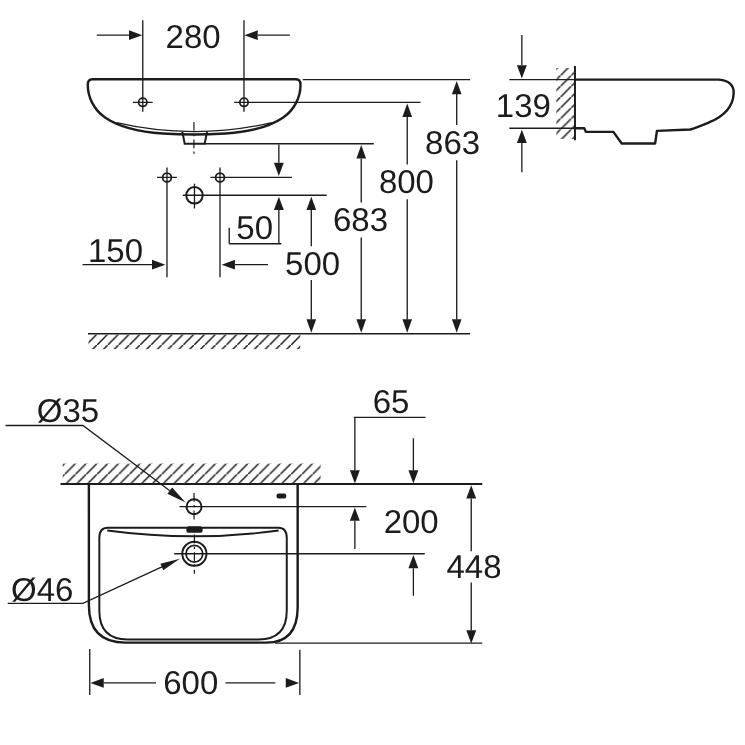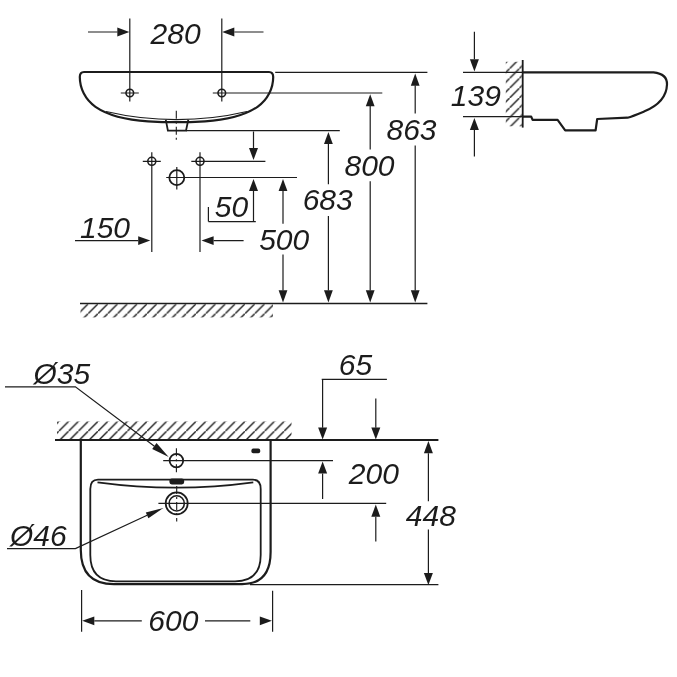--- a/index.html
+++ b/index.html
@@ -1,16 +1,16 @@
 <!DOCTYPE html>
 <html><head>
 <meta charset="utf-8">
 <style>
   html,body{margin:0;padding:0;background:#ffffff;}
-  .stage{position:relative;width:677px;height:677px;background:#ffffff;overflow:hidden;font-style:italic;}
+  .stage{position:relative;width:677px;height:677px;background:#ffffff;overflow:hidden;}
   svg{display:block;}
   .ln{stroke:#1c1c1c;fill:none;stroke-width:1.2;stroke-linecap:butt;}
   .outline{stroke:#1c1c1c;fill:none;stroke-width:2.2;stroke-linejoin:round;stroke-linecap:round;}
   .mid{stroke:#1c1c1c;fill:none;stroke-width:1.8;}
   .thin2{stroke:#1c1c1c;fill:none;stroke-width:1.6;}
   .ctr{stroke:#1c1c1c;fill:none;stroke-width:1.1;stroke-dasharray:8 3 2 3;}
   .ah{fill:#1c1c1c;stroke:none;}
   .blk{fill:#1c1c1c;stroke:none;}
   .dimtxt{font-family:"Liberation Sans","DejaVu Sans",sans-serif;font-size:30px;fill:#1c1c1c;text-anchor:middle;}
 </style>

